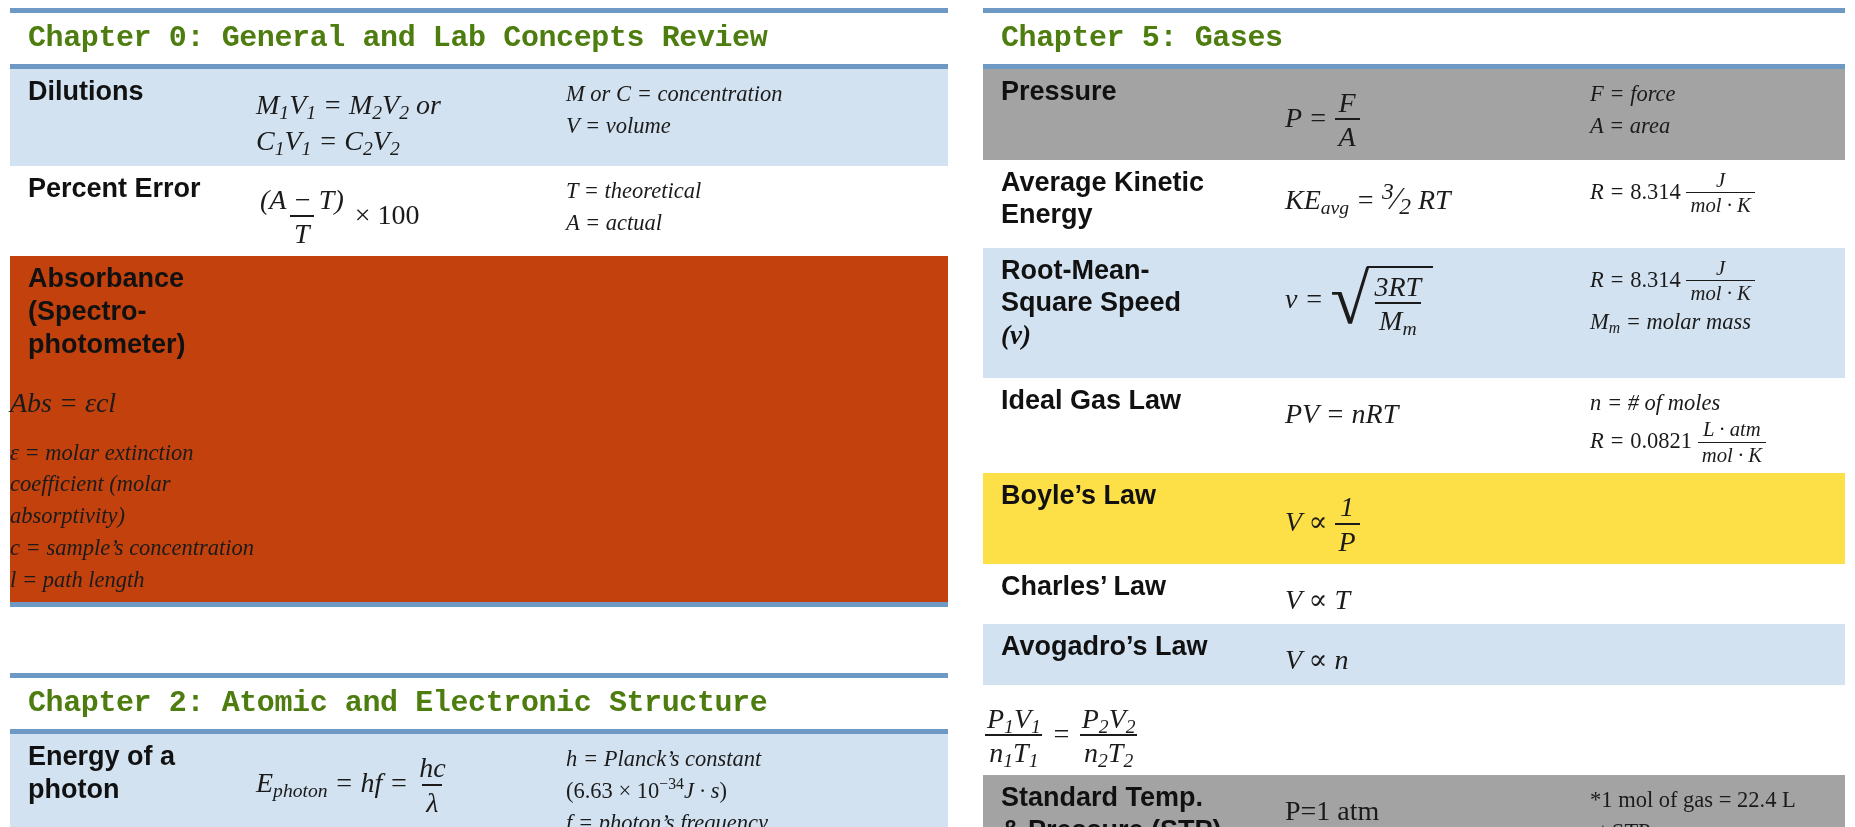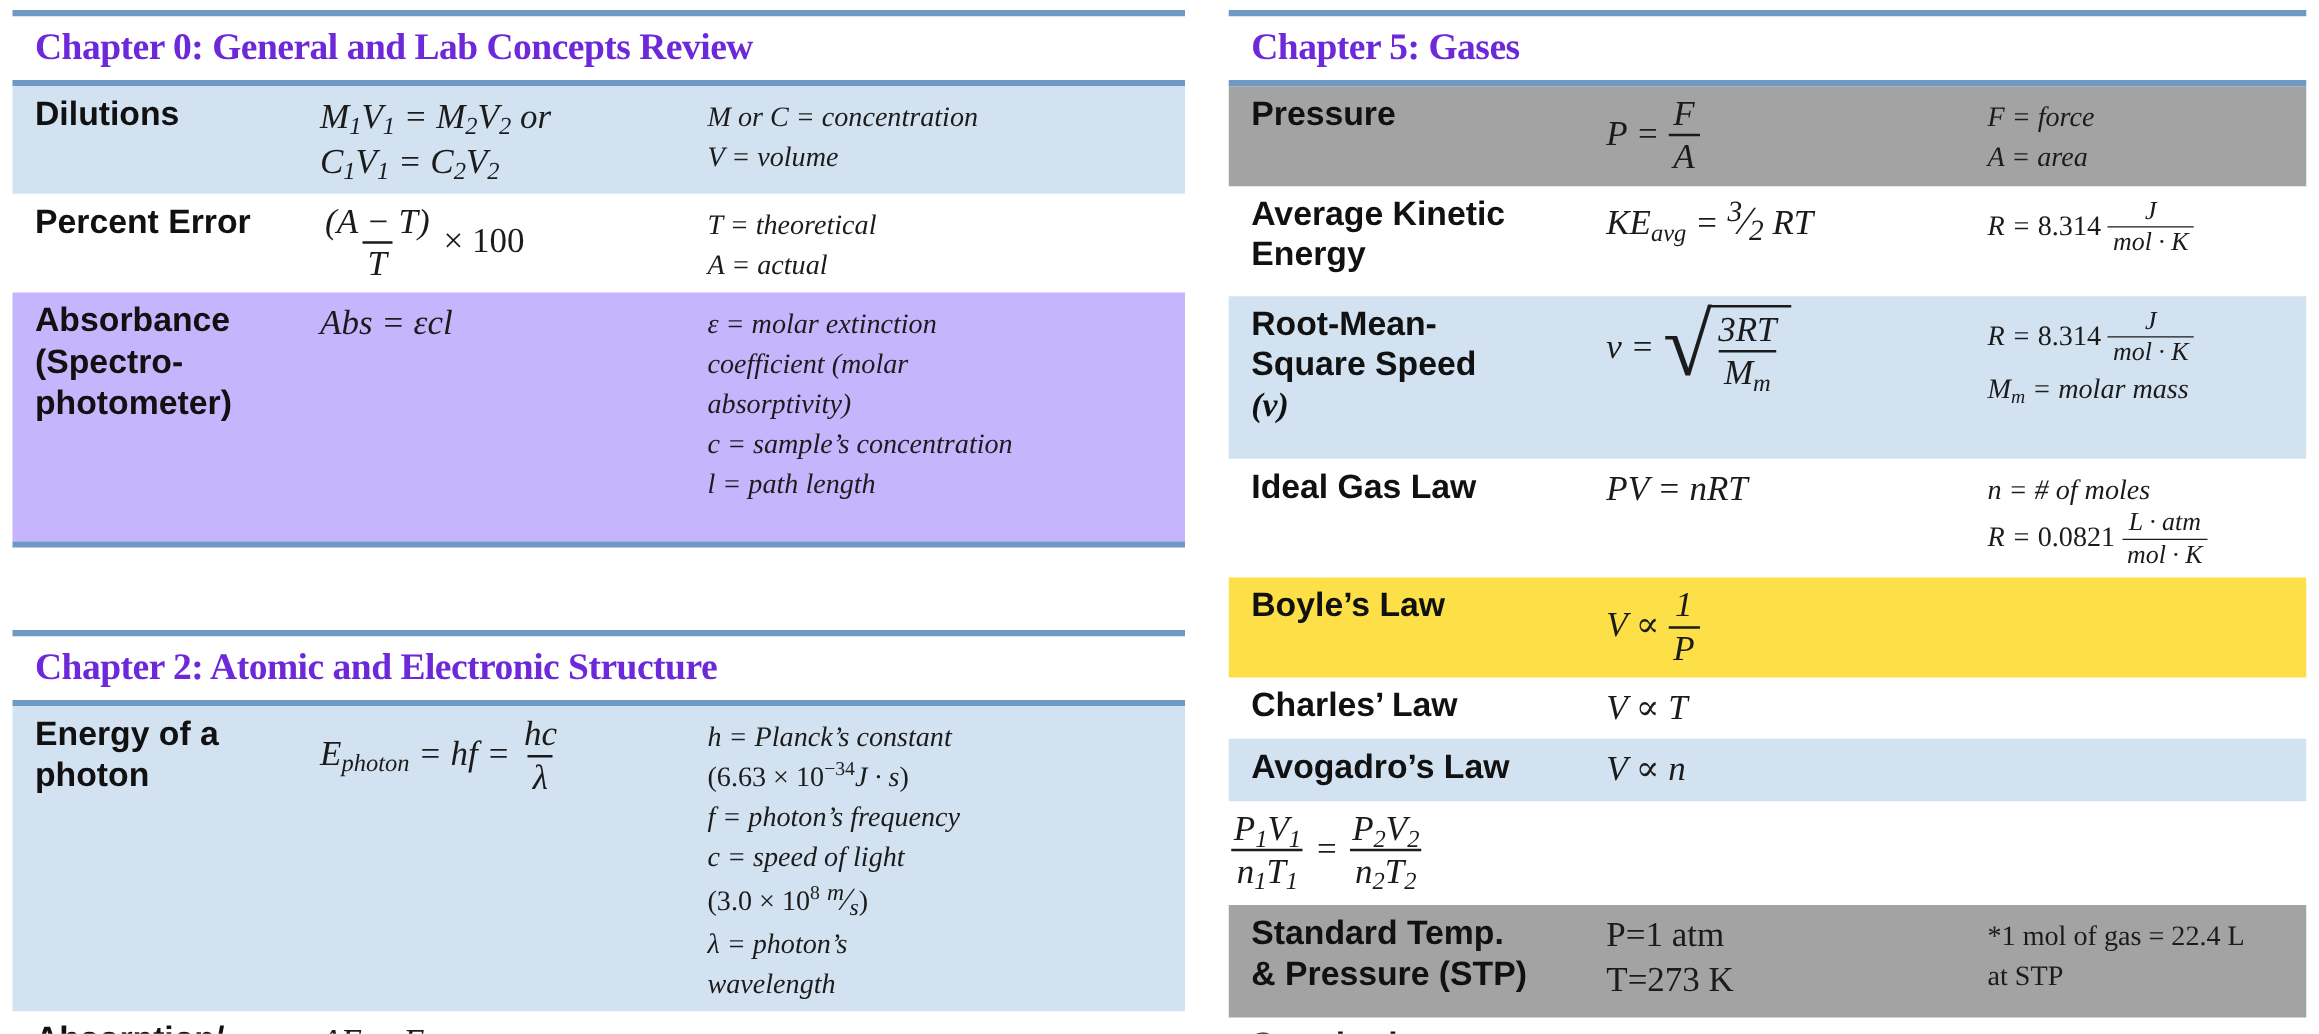--- a/index.html
+++ b/index.html
@@ -8,37 +8,37 @@
   body {
     position:relative; overflow:hidden; background:#ffffff;
     color:#1b1b1b; font-family:"Liberation Sans", sans-serif;
   }
   .col { position:absolute; top:8px; }
   #colL { left:10px;  width:938px; }
   #colR { left:983px; width:862px; }
 
   .rule { height:5px; background:#6f99c5; }
   .chap {
-    font-family:Liberation Serif, serif;
+    font-family:Liberation Mono, monospace;
     font-size:30px; font-weight:700; letter-spacing:-0.4px;
-    margin:8px 0 9px 18px; color:#6d28d9;
+    margin:8px 0 9px 18px; color:#4d7c0f;
   }
   .gap2 { margin-top:66px; }
 
   .tbl { display:flex; flex-direction:column; }
   .trow { display:flex; align-items:stretch;justify-content:space-between; }
 
   .cell { padding:6px 8px 6px 0; }
   .lbl {
     padding-left:18px; font-weight:700; font-size:27px; line-height:1.22;
     font-family:"Liberation Sans", sans-serif; color:#111;
   }
   .fml {
     font-family:"Liberation Serif","DejaVu Serif",serif; font-style:italic;
-    font-size:28px; line-height:1.3; white-space:nowrap; padding-top:7px;
+    font-size:28px; line-height:1.3; white-space:nowrap; padding-top:18px;
   }
   .nts {
     font-family:"Liberation Serif","DejaVu Serif",serif; font-style:italic;
     font-size:22.5px; line-height:1.42; white-space:nowrap; padding-top:9px;
   }
   #colL .lbl{ width:246px; flex:none; }
   #colL .fml{ width:310px; flex:none; }
   #colL .nts{ flex:1; }
   #colR .lbl{ width:302px; flex:none; }
   #colR .fml{ width:305px; flex:none; }
@@ -95,21 +95,21 @@
           <div class="cell nts">M or C = concentration<br>V = volume</div>
         </div>
         <div class="trow">
           <div class="cell lbl">Percent Error</div>
           <div class="cell fml"><span class="frac">
               <span class="fn">(A − T)</span>
               <span class="fd">T</span>
             </span> <span class="rm">× 100</span></div>
           <div class="cell nts">T = theoretical<br>A = actual</div>
         </div>
-        <div class="trow" style="background: #c4b5fd;">
+        <div class="trow" style="background: #c2410c; flex-direction: column;">
           <div class="cell lbl">Absorbance<br>(Spectro-<br>photometer)</div>
           <div class="cell fml">Abs = εcl</div>
           <div class="cell nts">ε = molar extinction<br>coefficient (molar<br>absorptivity)<br>c = sample’s concentration<br>l = path length</div>
         </div>
       </div>
     <div class="rule"></div>
   </section>
 
   <section class="gap2">
     <div class="rule"></div>

